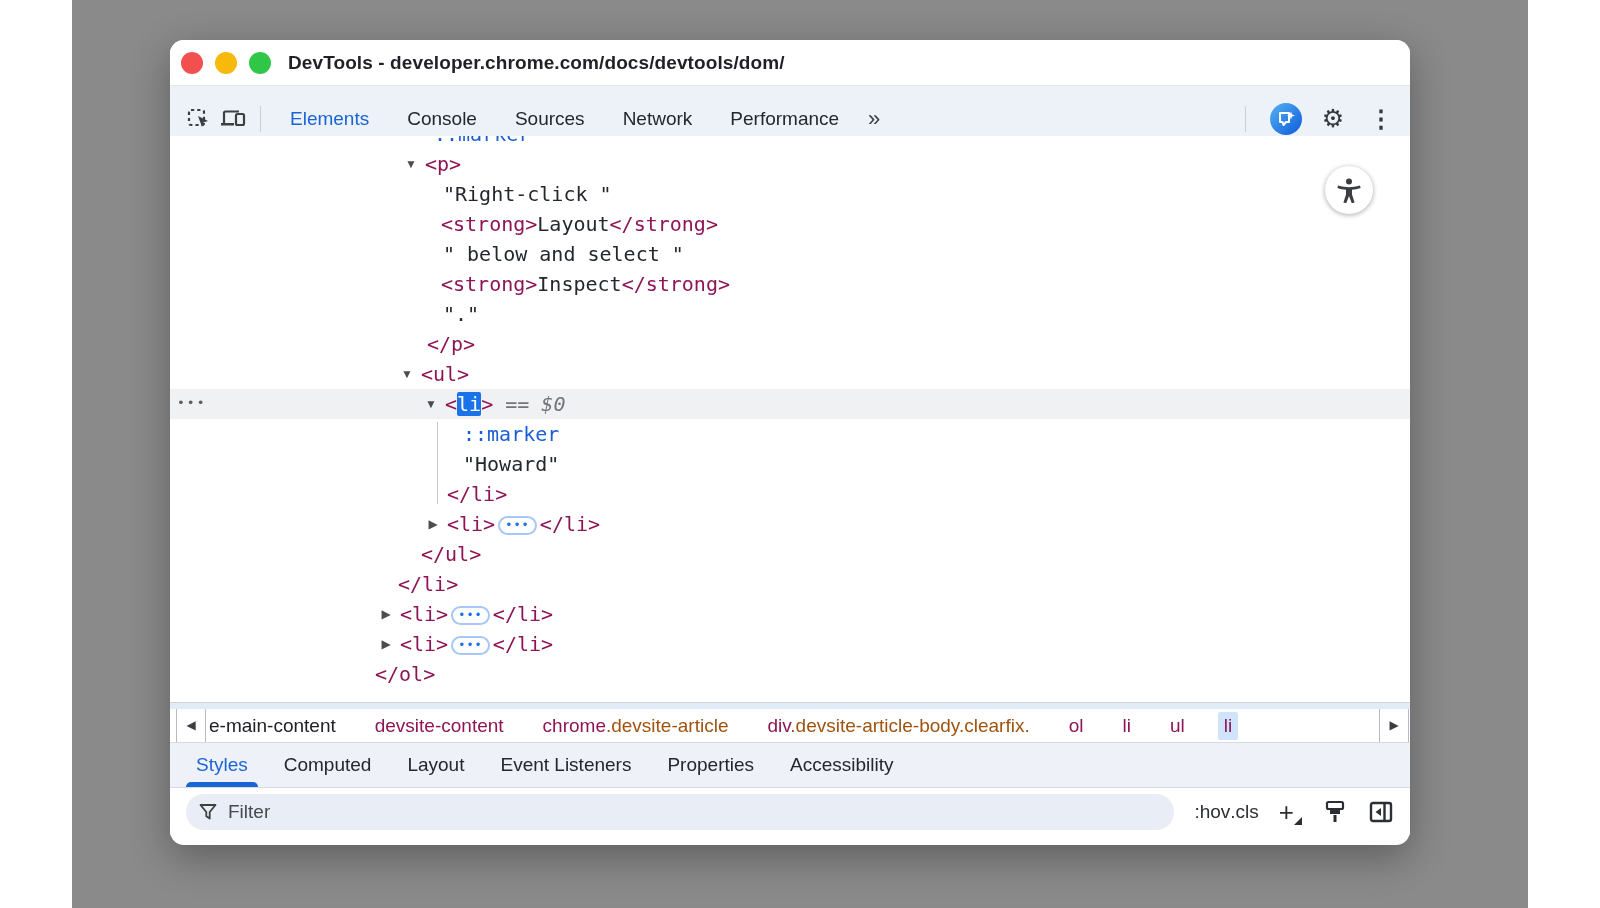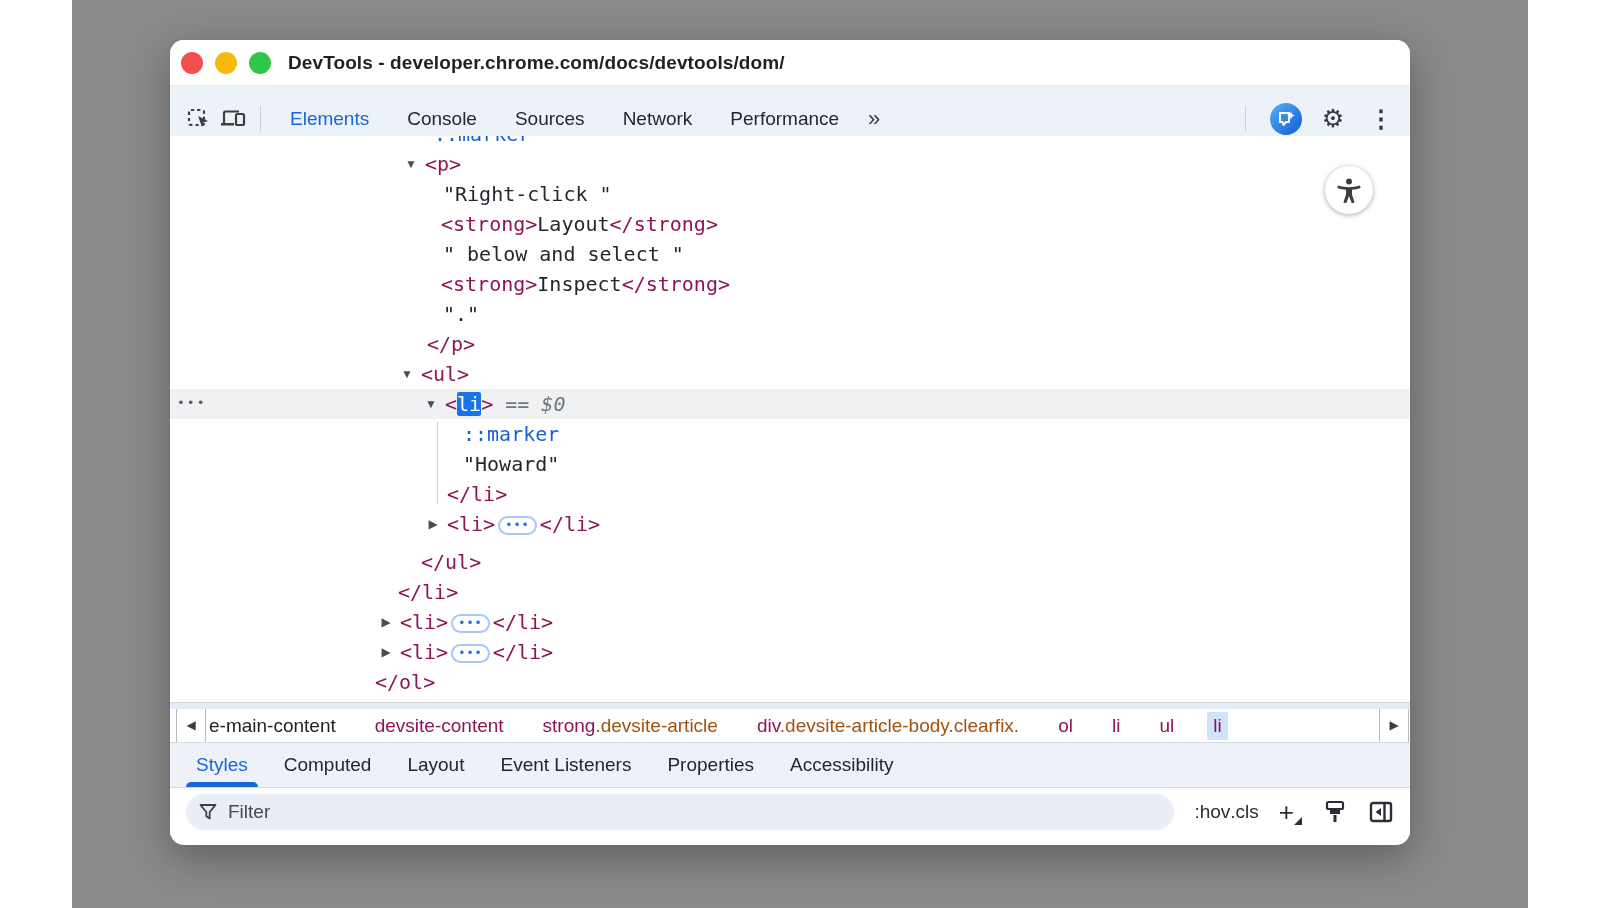--- a/index.html
+++ b/index.html
@@ -160,21 +160,21 @@
           <div class="trow" style="padding-left: 273px;"><span class="seg-plain">" below and select "</span></div>
           <div class="trow" style="padding-left: 271px;"><span class="seg-tag">&lt;strong&gt;</span><span class="seg-plain">Inspect</span><span class="seg-tag">&lt;/strong&gt;</span></div>
           <div class="trow" style="padding-left: 273px;"><span class="seg-plain">"."</span></div>
           <div class="trow" style="padding-left: 257px;"><span class="seg-tag">&lt;/p&gt;</span></div>
           <div class="trow" style="padding-left: 251px;"><span class="t-arrow" style="left: 229px;">▼</span><span class="seg-tag">&lt;ul&gt;</span></div>
           <div class="trow selected" style="padding-left: 275px;"><span class="row-dots">•••</span><span class="t-arrow" style="left: 253px;">▼</span><span class="seg-tag">&lt;</span><span class="seg-seltoken">li</span><span class="seg-tag">&gt;</span><span class="seg-eq"> == </span><span class="seg-dollar">$0</span></div>
           <div class="trow" style="padding-left: 293px;"><span class="seg-pseudo">::marker</span></div>
           <div class="trow" style="padding-left: 293px;"><span class="seg-plain">"Howard"</span></div>
           <div class="trow" style="padding-left: 277px;"><span class="seg-tag">&lt;/li&gt;</span></div>
           <div class="trow" style="padding-left: 277px;"><span class="t-arrow" style="left: 255px;">▶</span><span class="seg-tag">&lt;li&gt;</span><span class="pill-ellipsis">•••</span><span class="seg-tag">&lt;/li&gt;</span></div>
-          <div class="trow" style="padding-left: 251px; margin-top: 8px;"><span class="seg-tag">&lt;/ul&gt;</span></div>
+          <div class="trow" style="padding-left: 251px;"><span class="seg-tag">&lt;/ul&gt;</span></div>
           <div class="trow" style="padding-left: 228px;"><span class="seg-tag">&lt;/li&gt;</span></div>
           <div class="trow" style="padding-left: 230px;"><span class="t-arrow" style="left: 208px;">▶</span><span class="seg-tag">&lt;li&gt;</span><span class="pill-ellipsis">•••</span><span class="seg-tag">&lt;/li&gt;</span></div>
           <div class="trow" style="padding-left: 230px;"><span class="t-arrow" style="left: 208px;">▶</span><span class="seg-tag">&lt;li&gt;</span><span class="pill-ellipsis">•••</span><span class="seg-tag">&lt;/li&gt;</span></div>
           <div class="trow" style="padding-left: 205px;"><span class="seg-tag">&lt;/ol&gt;</span></div>
         </div>
       <div class="guide"></div>
       <button class="a11y-fab">
         <svg width="26" height="26" viewBox="0 0 26 26">
           <circle cx="13" cy="4.4" r="3" fill="#3a3d41"></circle>
           <path d="M2 8.6 c4 1.2 7.6 1.6 11 1.6 c3.4 0 7-.4 11-1.6 l.6 2.4 c-3 1-5.8 1.5-8.6 1.8 v4.6 l2.6 8 l-2.8.9 L13 19 l-2.8 7.3 l-2.8-.9 l2.6-8 v-4.6 C7.2 12.5 4.4 12 1.4 11 Z" fill="#3a3d41"></path>
@@ -182,21 +182,21 @@
       </button>
     </div>
 
     <div class="crumbbar">
       <div class="crumbstrip"></div>
       <div class="crumbrow">
         <button class="cscroll left">◀</button>
         <div class="crumbs" id="crumbs">
             <span class="crumb"><span class="c-plain">e-main-content</span></span>
             <span class="crumb"><span class="c-tag">devsite-content</span></span>
-            <span class="crumb"><span class="c-tag">strong</span><span class="c-class">.devsite-article</span></span>
+            <span class="crumb"><span class="c-tag">chrome</span><span class="c-class">.devsite-article</span></span>
             <span class="crumb"><span class="c-tag">div</span><span class="c-class">.devsite-article-body.clearfix.</span></span>
             <span class="crumb"><span class="c-tag">ol</span></span>
             <span class="crumb"><span class="c-tag">li</span></span>
             <span class="crumb"><span class="c-tag">ul</span></span>
             <span class="crumb selected"><span class="c-tag">li</span></span>
           </div>
         <button class="cscroll right">▶</button>
       </div>
     </div>
 

